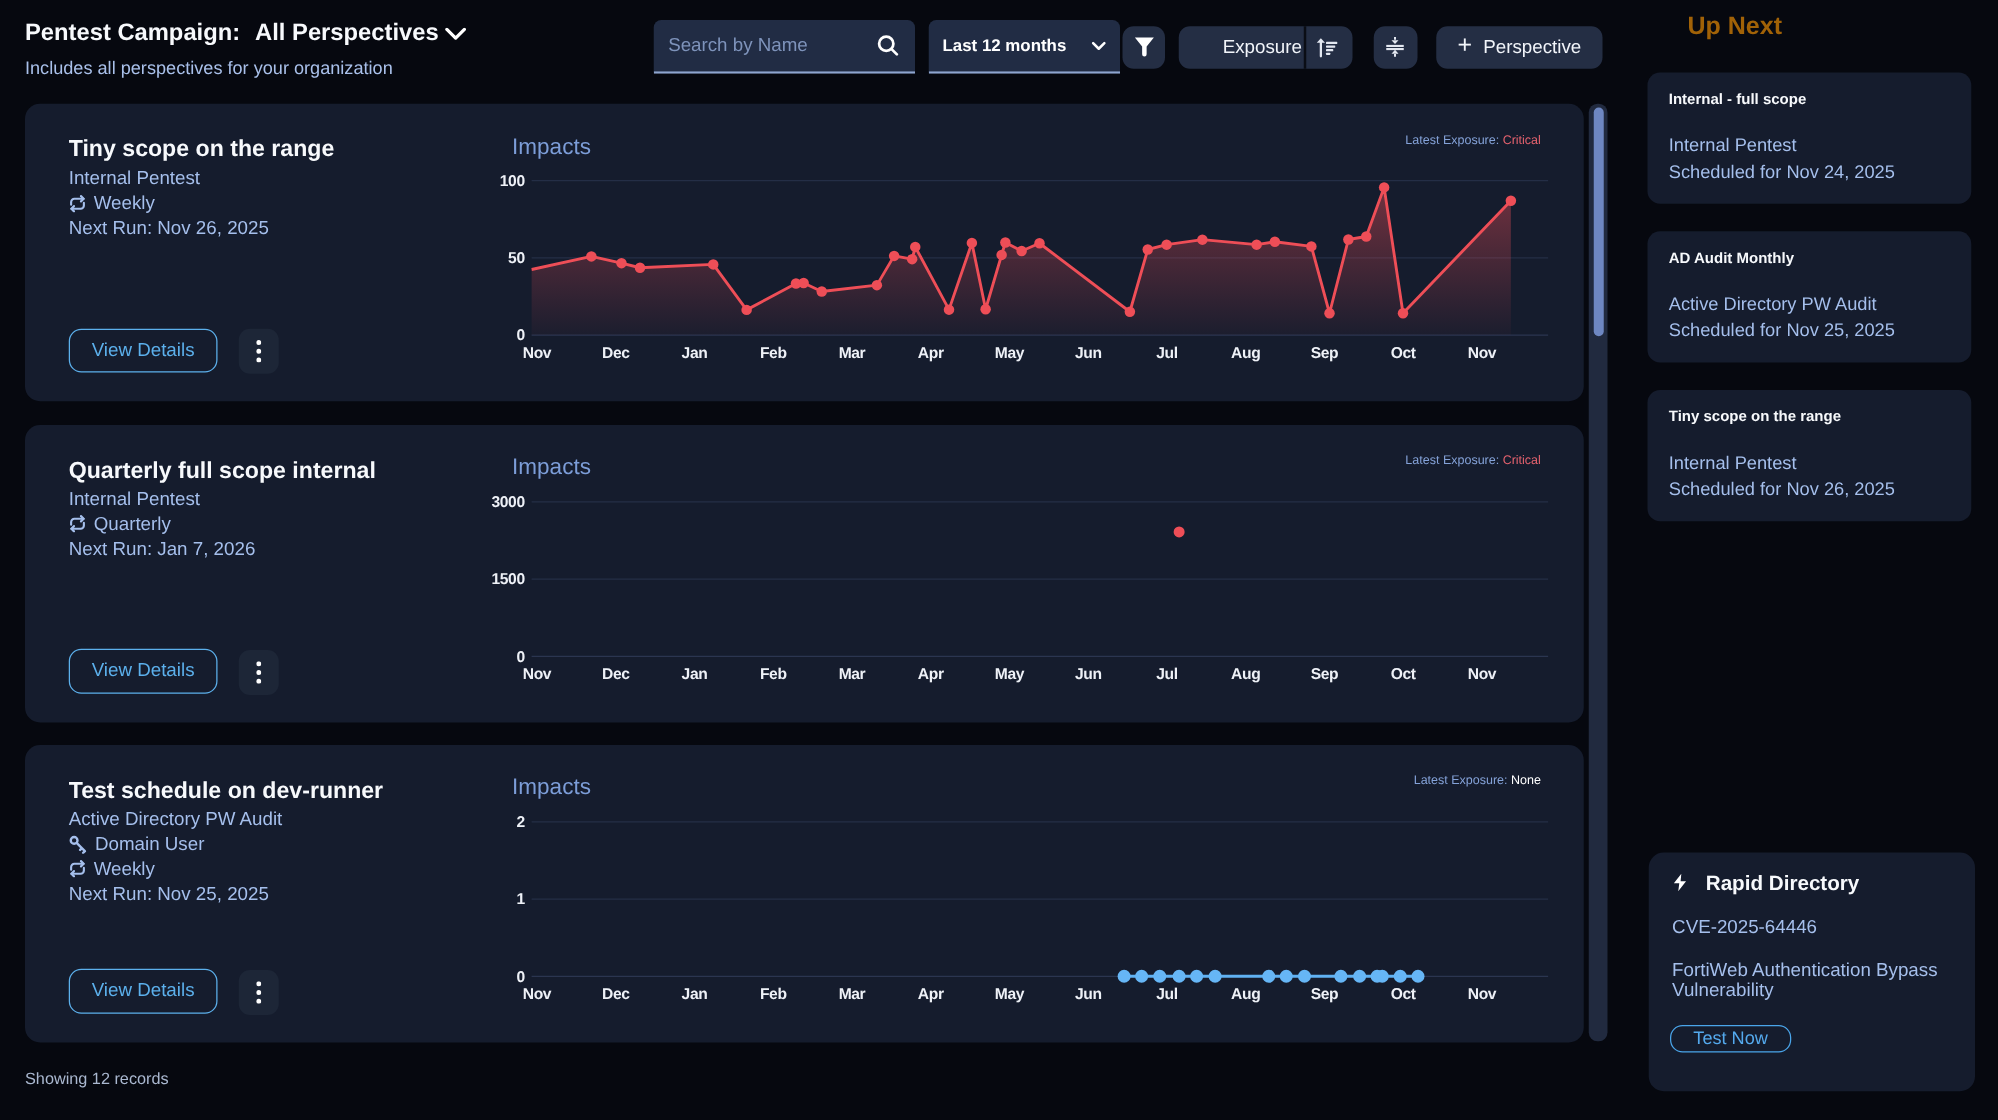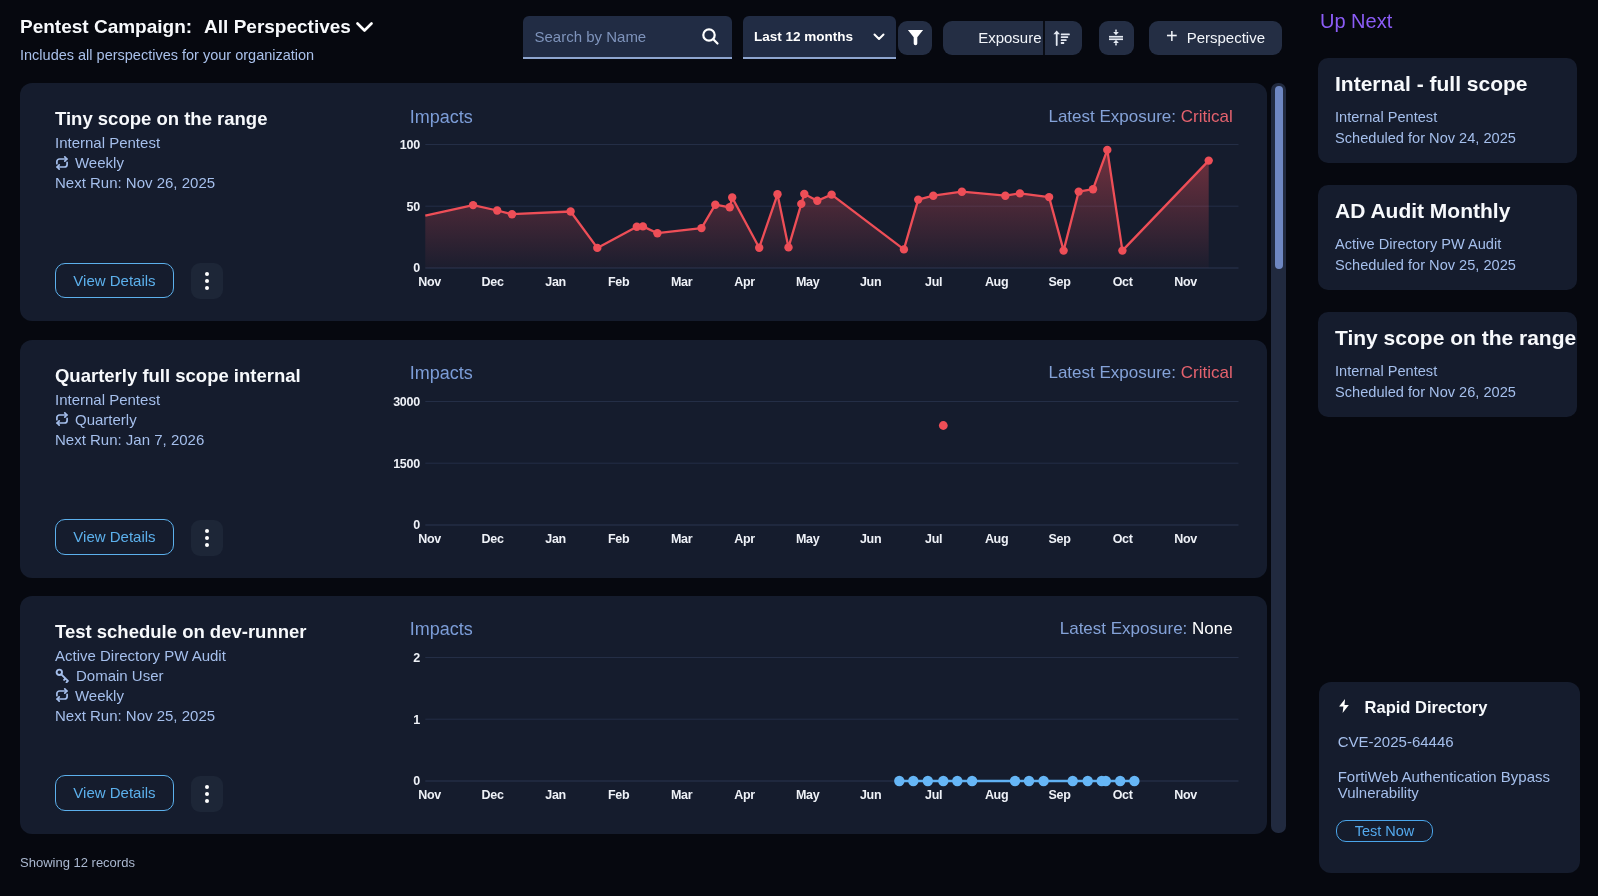--- a/index.html
+++ b/index.html
@@ -18,25 +18,25 @@
 .card { position:absolute; left:19.7px; width:1247px; height:238px; background:#151c2d; border-radius:12px; }
 .chart { position:absolute; left:0; top:0; }
 .ax { font-family:"Liberation Sans",sans-serif; font-size:12.5px; font-weight:bold; fill:#eef1f7; letter-spacing:-0.3px; }
 .ctitle { position:absolute; left:35.3px; top:25px; font-size:18.5px; font-weight:bold; color:#f7f9fc; }
 .bl { position:absolute; left:35.3px; font-size:15px; color:#a5bfec; display:flex; align-items:center; gap:6px; height:16px; }
 .vbtn { position:absolute; left:35.3px; top:179.5px; width:119px; height:35.7px; border:1.5px solid #5cb0ec;
   border-radius:10px; color:#5cb0ec; font-size:15px; display:flex; align-items:center; justify-content:center; }
 .mbtn { position:absolute; left:171px; top:180px; width:32px; height:36px; background:#1d2637; border-radius:9px;
   display:flex; align-items:center; justify-content:center; }
 .imp { position:absolute; left:390px; top:23.9px; font-size:18px; color:#7c9dd8; }
-.expo { position:absolute; right:34px; top:23.9px; font-size:17px; color:#84a2d8; }
-
-.upnext { position:absolute; left:1320px; top:10px; font-size:20px; font-weight:normal; color:#8b5cf6; }
+.expo { position:absolute; right:34px; top:23.9px; font-size:10px; color:#84a2d8; }
+
+.upnext { position:absolute; left:1350px; top:10px; font-size:20px; font-weight:bold; color:#a16207; }
 .scard { position:absolute; left:1318px; width:259px; height:105.5px; background:#151c2d; border-radius:10px; }
-.st { position:absolute; left:17px; top:14px; font-size:21px; font-weight:bold; color:#f7f9fc; }
+.st { position:absolute; left:17px; top:14px; font-size:12px; font-weight:bold; color:#f7f9fc; }
 .sl { position:absolute; left:17px; font-size:14.6px; color:#a5bfec; }
 .rcard { position:absolute; left:1319px; top:682px; width:261px; height:191px; background:#151c2d; border-radius:12px; }
 .showing { position:absolute; left:20px; top:855px; font-size:13px; color:#aab8d0; }
 
 .sbtrack { position:absolute; left:1271px; top:83px; width:15px; height:750px; background:#212a3f; border-radius:7px; }
 .sbthumb { position:absolute; left:1274.5px; top:86px; width:8.5px; height:183px; background:#6e87c2; border-radius:4.5px; }
 </style></head>
 <body>
 <div id="app">
 

